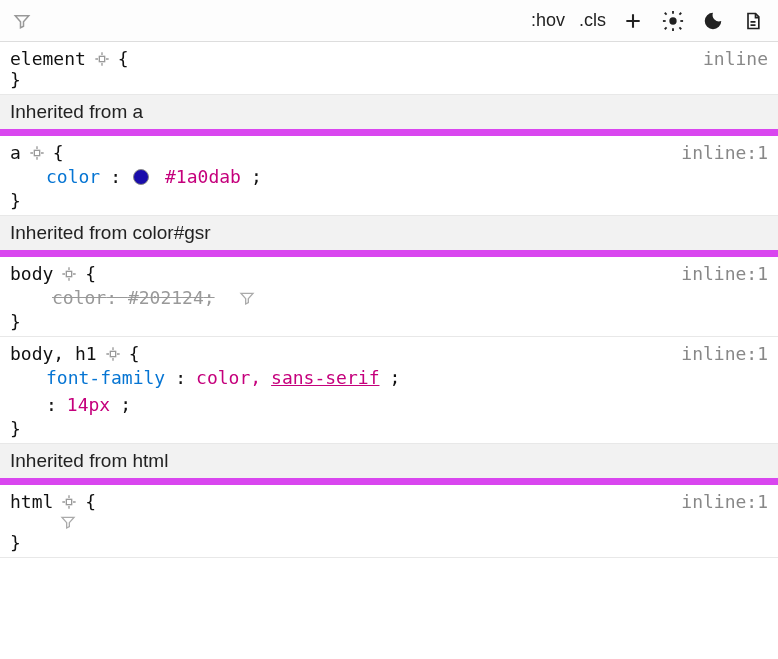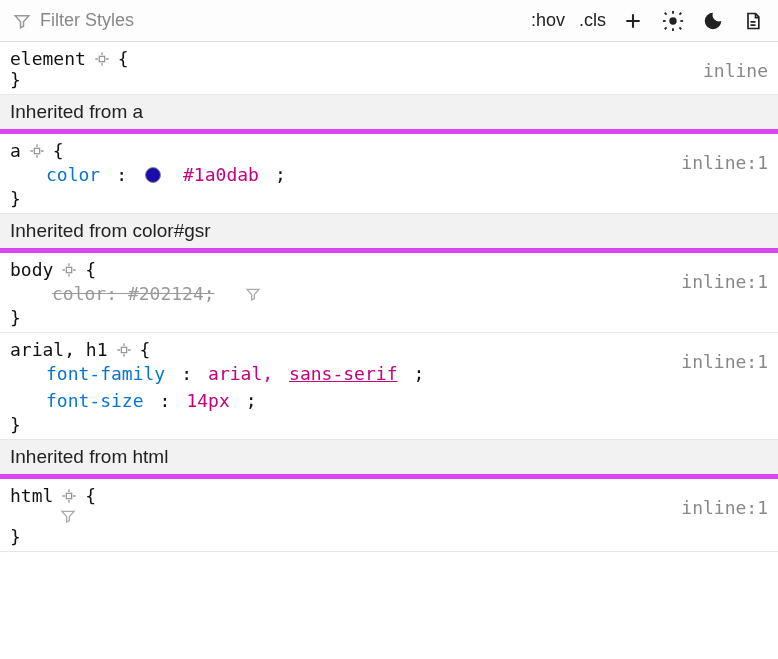--- a/index.html
+++ b/index.html
@@ -7,29 +7,29 @@
 .mono { font-family: "Menlo", "Consolas", monospace; }
 
 .toolbar { display: flex; align-items: center; height: 42px; border-bottom: 1px solid #ddd; padding: 0 12px; background: #fdfdfd; gap: 14px; }
 .filter-wrap { display: flex; align-items: center; gap: 8px; flex: 1; color: #888; }
 .filter-input { border: none; outline: none; font-size: 18px; color: #333; background: transparent; width: 200px; }
 .filter-input::placeholder { color: #888; }
 .tool-txt { font-size: 18px; color: #222; cursor: pointer; text-align: center; }
 .tool-btn { width: 26px; height: 26px; display: flex; align-items: center; justify-content: center; cursor: pointer; color: #222; }
 
 .rule-block { border-bottom: 1px solid #e8e8e8; padding: 6px 10px 4px; position: relative; font-size: 18px; }
-.source { position: absolute; top: 18px; right: 10px; color: #888; font-size: 18px; }
-.sep-header { background: #f2f2f2; border-bottom: 5px solid #d946ef; padding: 6px 10px; font-size: 19px; color: #222; }
+.source { position: absolute; top: 6px; right: 10px; color: #888; font-size: 18px; }
+.sep-header { background: #f2f2f2; border-bottom: 7px solid #d946ef; padding: 6px 10px; font-size: 19px; color: #222; }
 
 .selector-line { display: flex; align-items: center; gap: 6px; color: #111; }
 .selector-txt { color: #111; }
 .brace { color: #111; }
 .icon-inline { display: inline-flex; width: 20px; height: 20px; align-items: center; justify-content: center; color: #888; }
 
-.decl { padding-left: 36px; display: flex; align-items: center; gap: 16px; line-height: 1.5; }
+.decl { padding-left: 36px; display: flex; align-items: center; gap: 10px; line-height: 1.5; }
 .prop { color: #0675d3; }
 .val { color: #c5007c; }
 .punc { color: #111; }
 .swatch { display: inline-block; width: 16px; height: 16px; border-radius: 50%; border: 1px solid #888; margin: 0 6px 0 2px; vertical-align: middle; }
 .underline { text-decoration: underline; text-align: right; }
 .overridden { text-decoration: line-through; color: #999; margin-left: 6px; }
 .overridden .prop, .overridden .val, .overridden .punc { color: #999; }
 .filter-icon-small { margin-left: 12px; color: #aaa; }
 
 svg { display: block; }
@@ -37,21 +37,20 @@
 </head>
 <body>
 
 <div class="toolbar">
   <div class="filter-wrap">
     <span class="icon-inline">
       <svg width="18" height="18" viewBox="0 0 24 24" fill="none" stroke="#999" stroke-width="2">
           <path d="M3 5h18l-7 8v6l-4 2v-8z"></path>
         </svg>
     </span>
-    <input class="filter-input" placeholder="Filter Styles" style="">
   </div>
   <span class="tool-txt">:hov</span>
   <span class="tool-txt">.cls</span>
   <span class="tool-btn">
     <svg width="20" height="20" viewBox="0 0 24 24" stroke="#222" stroke-width="2.5">
         <path d="M12 4v16M4 12h16"></path>
       </svg>
   </span>
   <span class="tool-btn">
     <svg width="22" height="22" viewBox="0 0 24 24" fill="#222">
@@ -144,38 +143,37 @@
           <path d="M3 5h18l-7 8v6l-4 2v-8z"></path>
         </svg>
     </span>
   </div>
   <div class="brace">}</div>
 </div>
 
 <div class="rule-block mono">
   <span class="source">inline:1</span>
   <div class="selector-line">
-    <span class="selector-txt">arial, h1</span>
+    <span class="selector-txt">body, h1</span>
     <span class="icon-inline">
       <svg width="16" height="16" viewBox="0 0 24 24" fill="none" stroke="#999" stroke-width="2">
           <rect x="8" y="8" width="8" height="8"></rect>
           <path d="M12 2v4M12 18v4M2 12h4M18 12h4"></path>
         </svg>
     </span>
     <span class="brace">{</span>
   </div>
   <div class="decl">
     <span class="prop">font-family</span>
       <span class="punc">: </span>
-      <span class="val">arial,</span>
+      <span class="val">color,</span>
       <span class="val underline">sans-serif</span>
       <span class="punc">;</span>
   </div>
   <div class="decl">
-    <span class="prop">font-size</span>
       <span class="punc">: </span>
       <span class="val">14px</span>
       <span class="punc">;</span>
   </div>
   <div class="brace">}</div>
 </div>
 
 <div class="sep-header">Inherited from html</div>
 
 <div class="rule-block mono">

